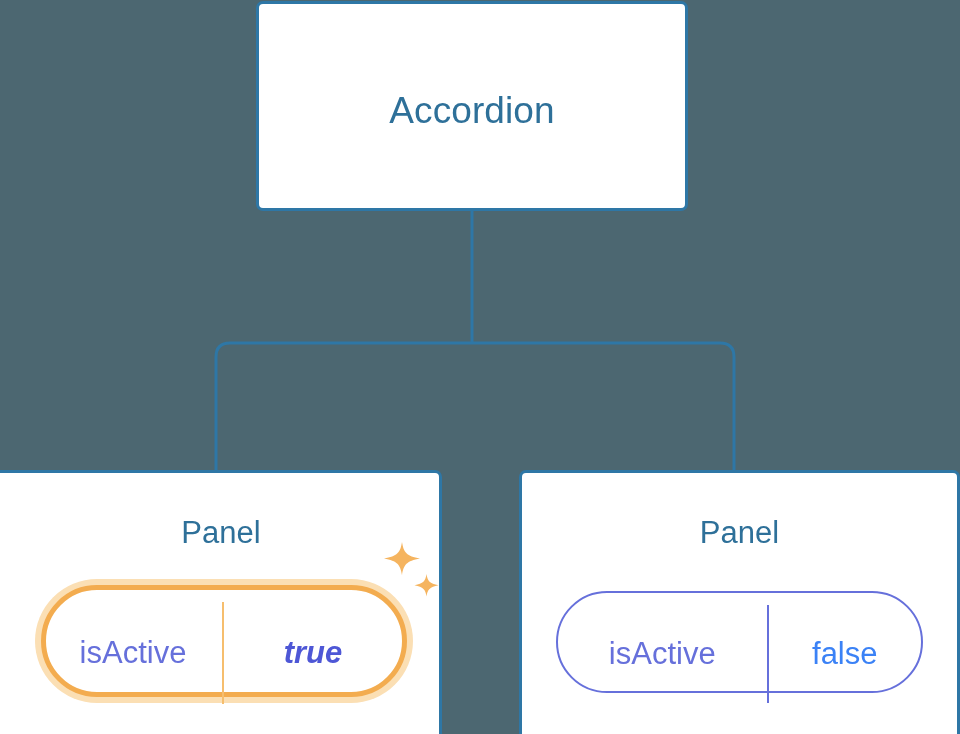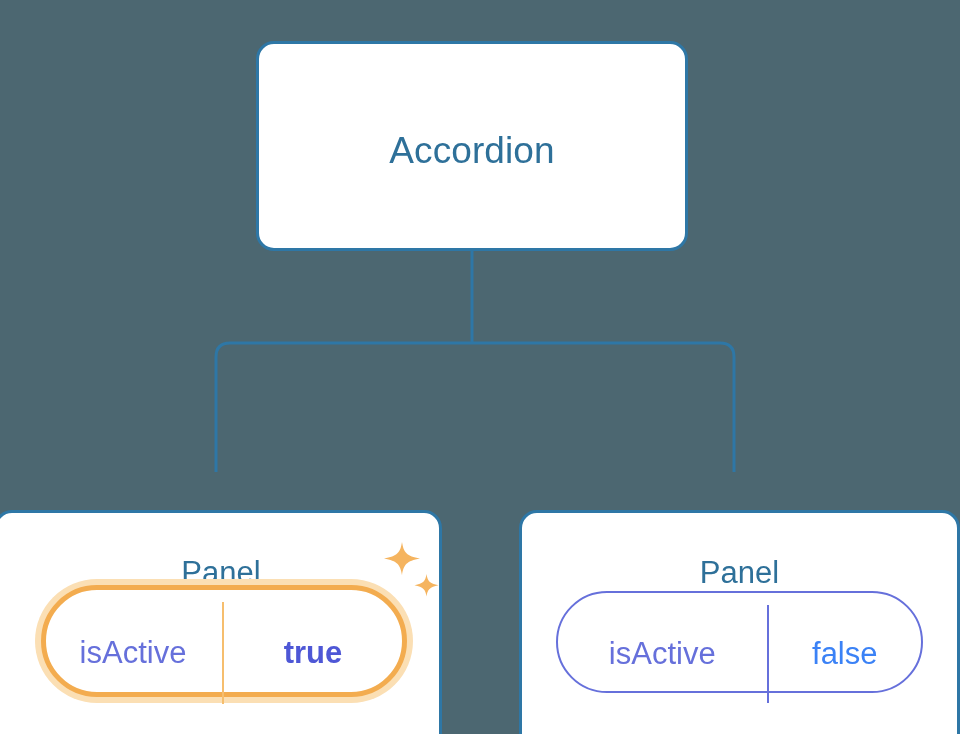--- a/index.html
+++ b/index.html
@@ -30,23 +30,22 @@
     width: 960px;
     height: 734px;
     pointer-events: none;
   }
 
   
   .node-card {
     position: absolute;
     background: #FFFFFF;
     border: 3px solid #2E77A6;
-    border-radius: 18px;
+    border-radius: 7px;
     box-sizing: border-box;
-    margin-top: 40px;
   }
 
   
   #root-node {
     left: 256px;
     top: 1px;
     width: 432px;
     height: 210px;
   }
   #root-node .node-title {
@@ -122,20 +121,21 @@
     color: #6670DB;
     font-size: 31px;
     font-weight: 400;
     padding-right: 2px;
   }
   #pill-left .prop-val {
     width: 50%;
     color: #4E57D6;
     font-size: 31px;
     font-weight: 700;
+    font-style: italic;
   }
 
   
   #pill-right {
     left: 556px;
     top: 591px;
     width: 367px;
     height: 102px;
     border: 2px solid #6670DB;
   }

